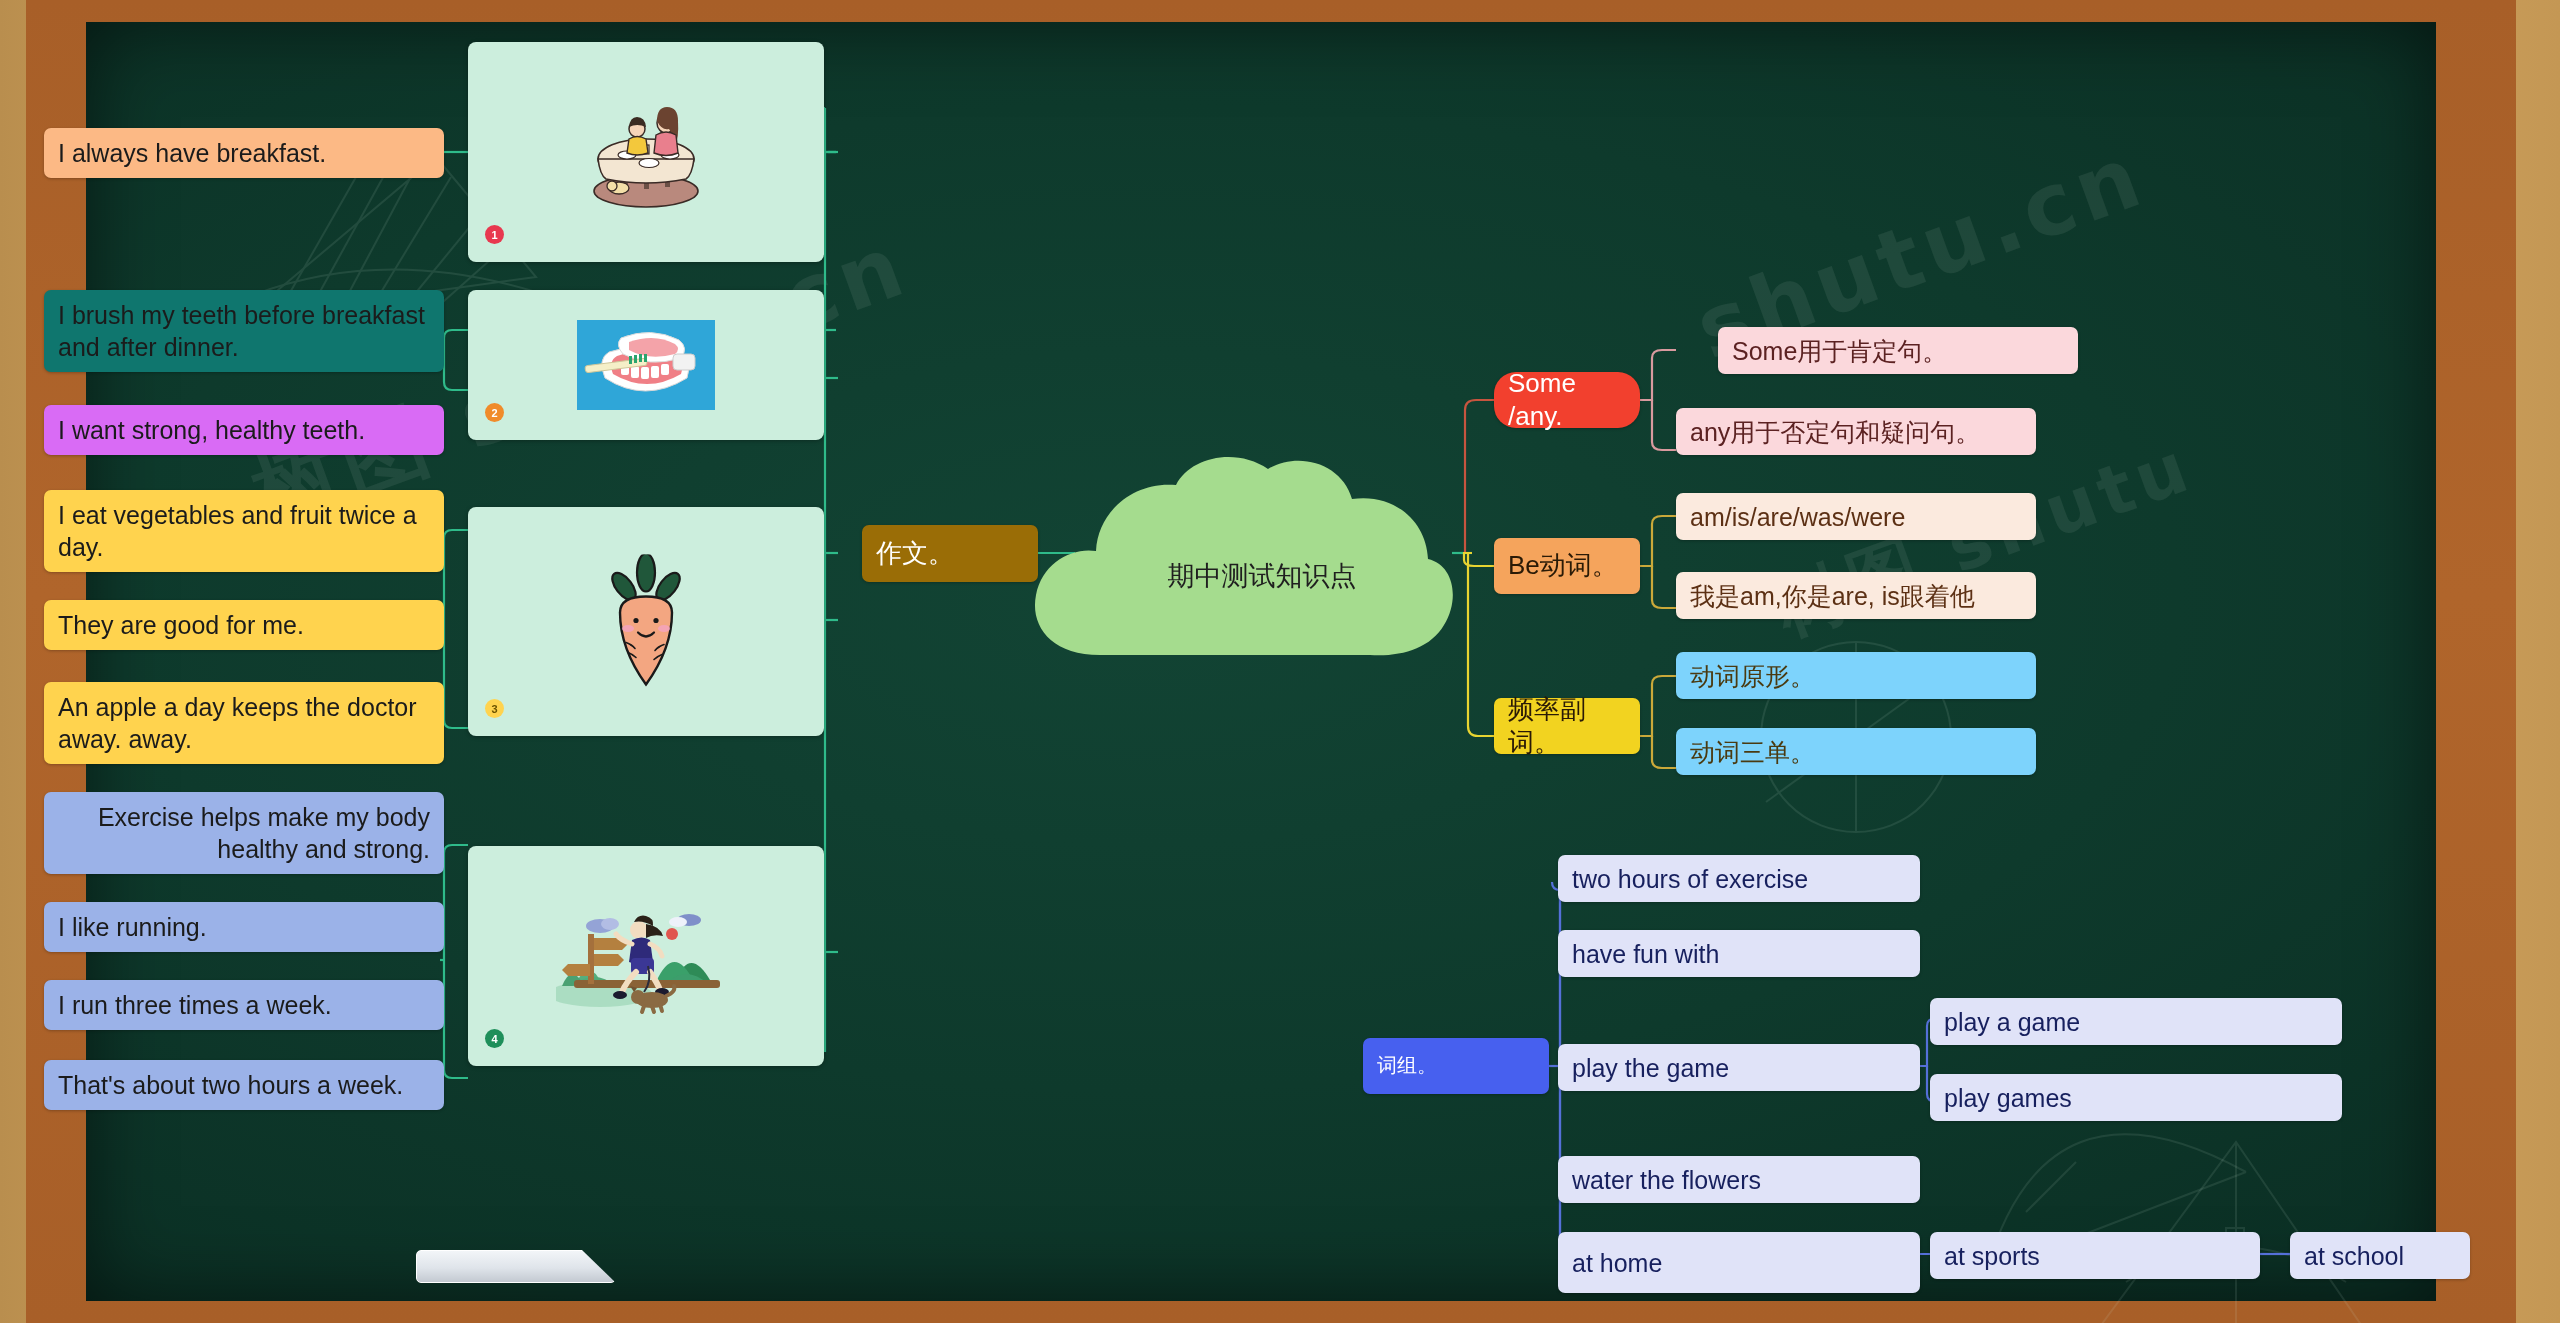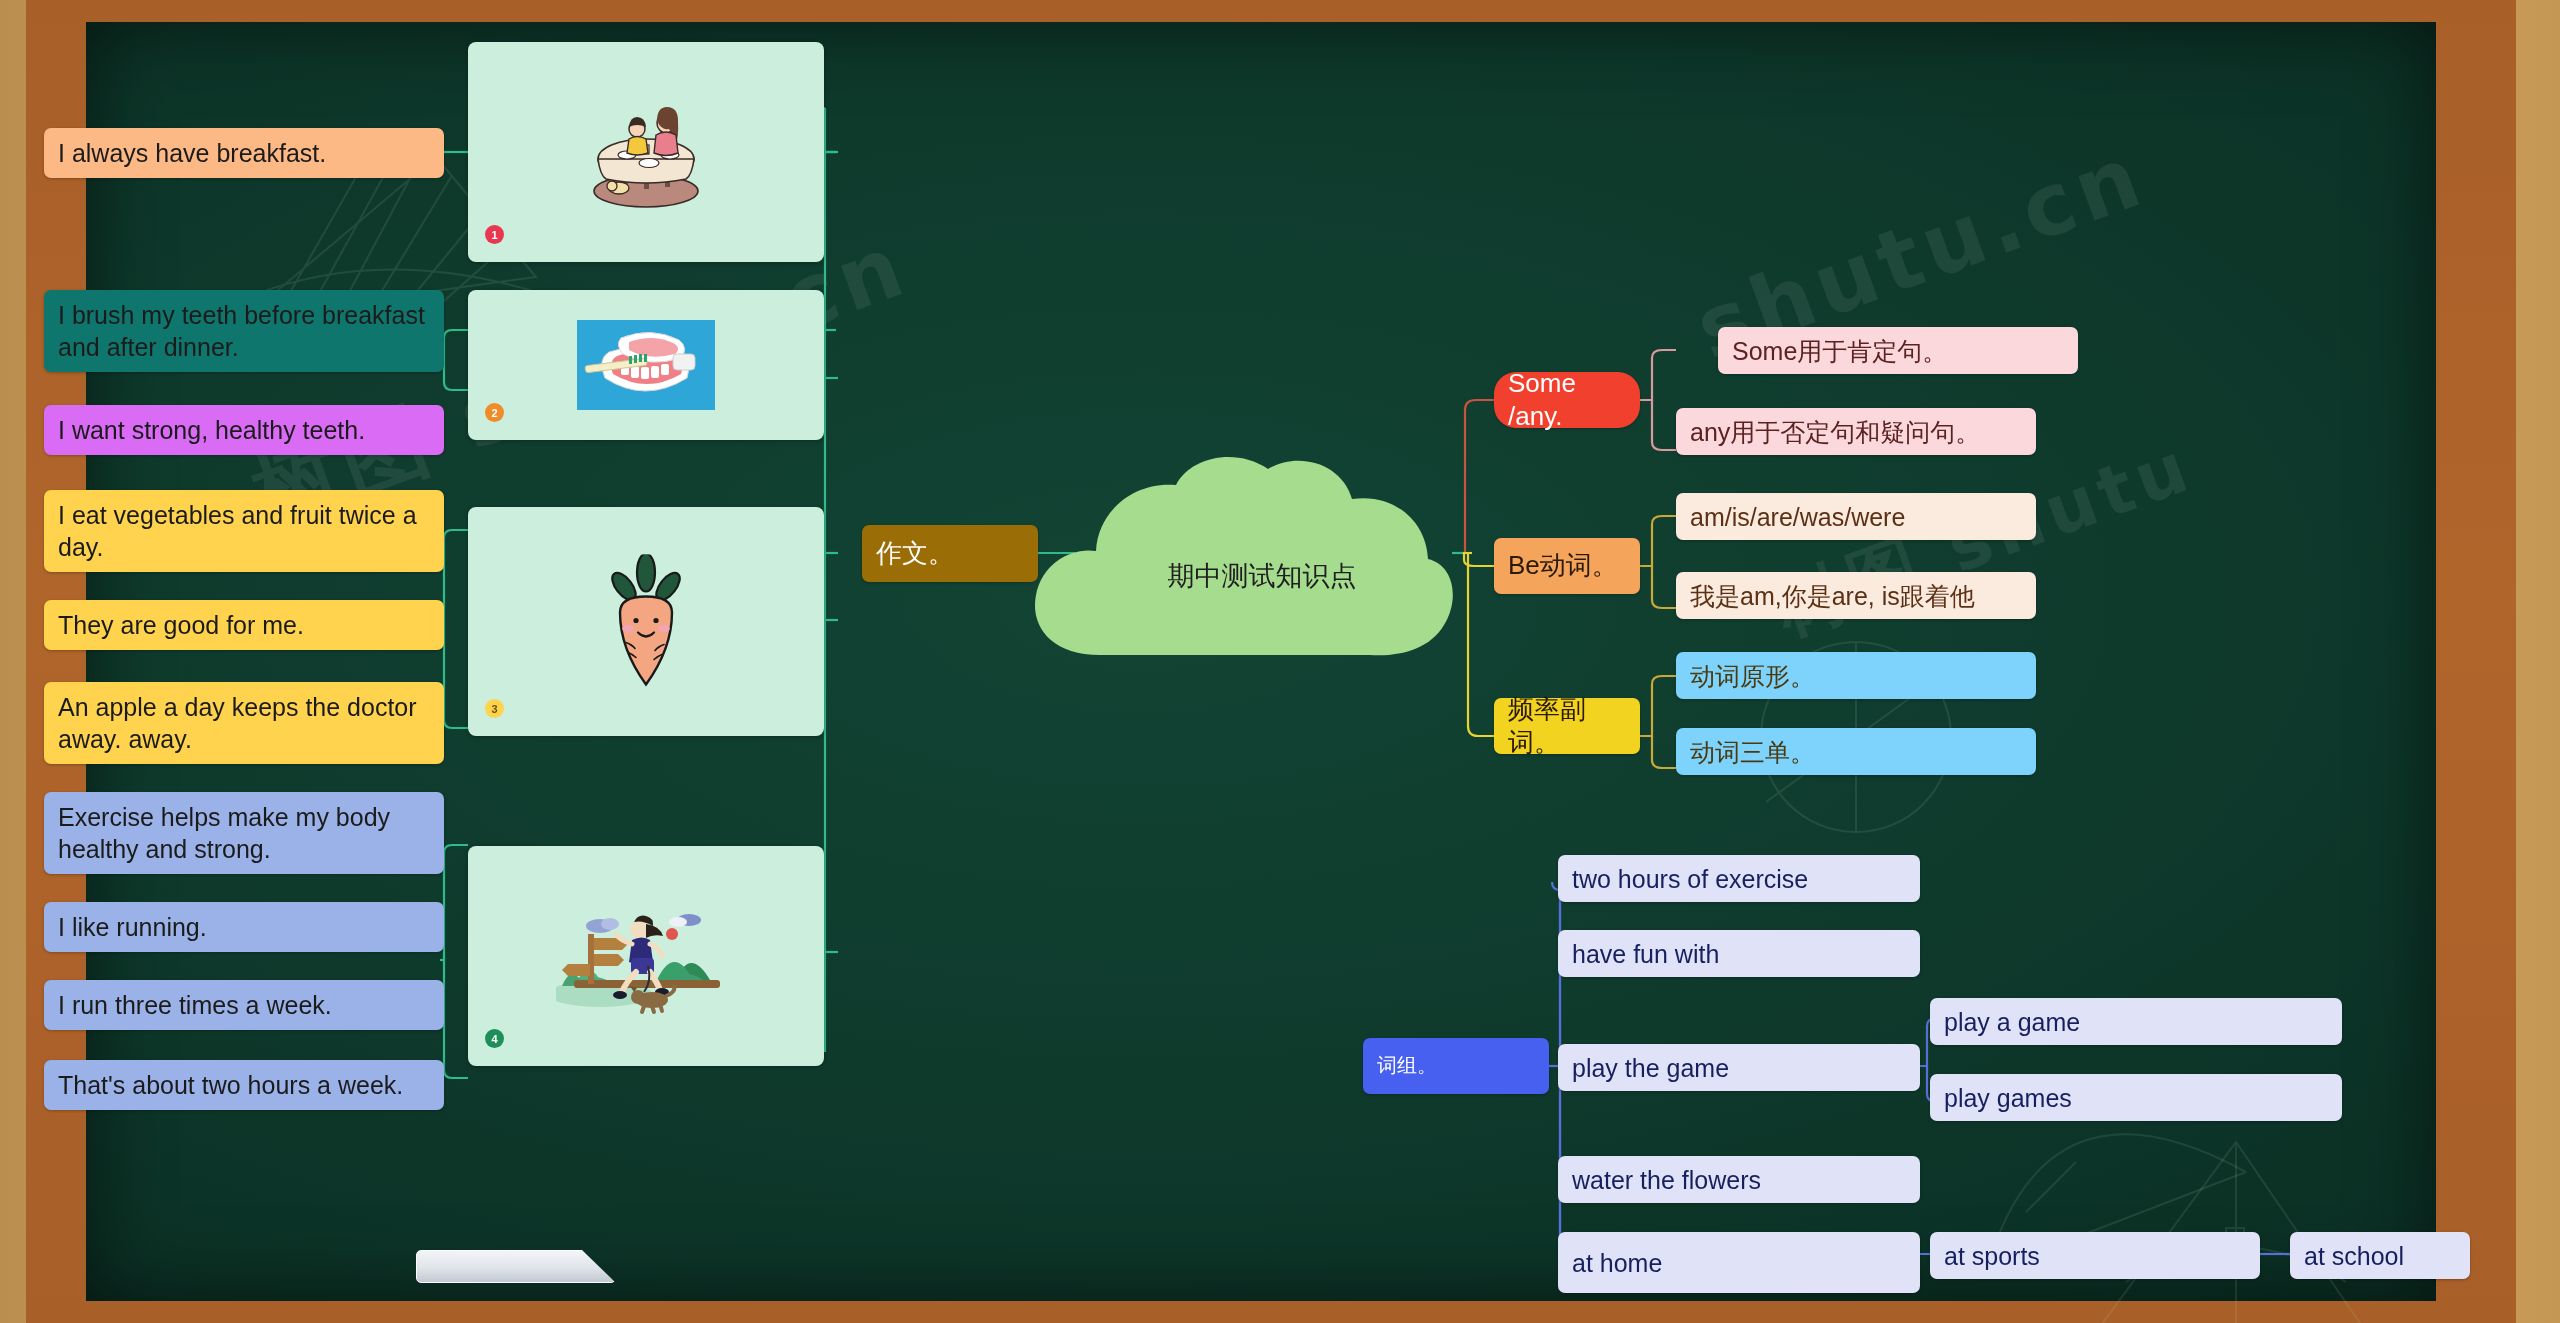--- a/index.html
+++ b/index.html
@@ -252,21 +252,21 @@
 <div class="node n-yellow" style="left:44px; top:490px; width:400px;">
   <span> I eat vegetables and fruit twice a day.</span>
 </div>
 <div class="node n-yellow" style="left:44px; top:600px; width:400px;">
   <span>They are good for me.</span>
 </div>
 <div class="node n-yellow" style="left:44px; top:682px; width:400px;">
   <span> An apple a day keeps the doctor away. away.</span>
 </div>
 
-<div class="node n-blue" style="left:44px; top:792px; width:400px;">
+<div class="node n-blue" style="left:44px; top:792px; width:400px;text-align:right;">
   <span>Exercise helps make my body healthy and strong.</span>
 </div>
 <div class="node n-blue" style="left:44px; top:902px; width:400px;">
   <span>I like running.</span>
 </div>
 <div class="node n-blue" style="left:44px; top:980px; width:400px;">
   <span>I run three times a week.</span>
 </div>
 <div class="node n-blue" style="left:44px; top:1060px; width:400px;">
   <span>That's about two hours a week.</span>

